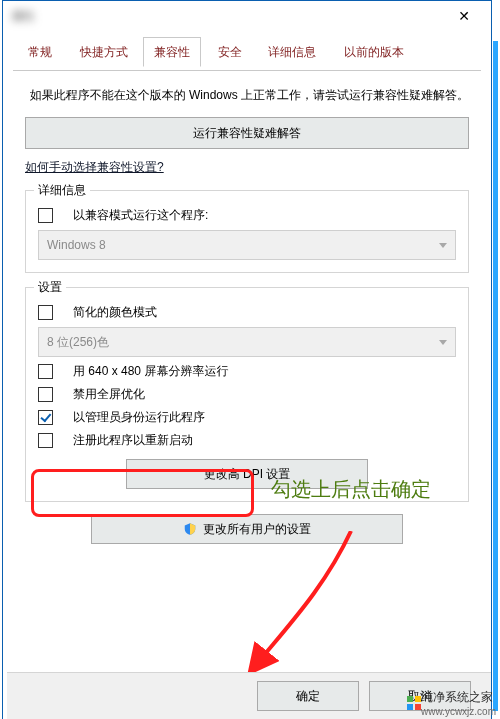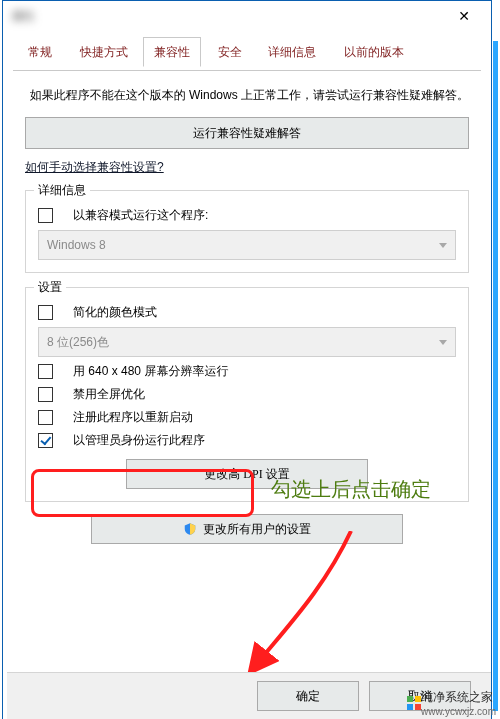--- a/index.html
+++ b/index.html
@@ -20,21 +20,21 @@
   .intro{line-height:1.7;margin-top:4px;text-align:right;}
   .bigbtn{display:flex;align-items:center;justify-content:center;height:30px;border:1px solid #a9a9a9;background:#e7eaea;margin-top:12px;}
   .link{color:#0f172a;text-decoration:underline;display:inline-block;margin-top:10px;}
   .group{border:1px solid #d5d5d5;margin-top:14px;padding:10px 12px 12px 12px;position:relative;}
   .group .legend{position:absolute;top:-9px;left:8px;background:#fff;padding:0 4px;}
   .chk{display:flex;align-items:center;gap:20px;margin:6px 0;}
   .box{width:13px;height:13px;border:1px solid #333;display:inline-flex;align-items:center;justify-content:center;background:#fff;}
   .box.checked::after{content:"";width:8px;height:4px;border-left:2px solid #0a5fb0;border-bottom:2px solid #0a5fb0;transform:rotate(-50deg) translate(1px,-1px);}
   .select{height:28px;border:1px solid #cfcfcf;background:#f0f0f0;color:#8a8a8a;padding:0 8px;display:flex;align-items:center;justify-content:space-between;margin-top:4px;}
   .chev{width:0;height:0;border-left:4px solid transparent;border-right:4px solid transparent;border-top:5px solid #a8a8a8;}
-  .midbtn{width:240px;height:28px;margin:10px auto 0 auto;border:1px solid #a9a9a9;background:#e7eaea;display:flex;align-items:center;justify-content:center;font-family:Liberation Serif, serif;}
+  .midbtn{width:240px;height:28px;margin:10px auto 0 auto;border:1px solid #a9a9a9;background:#e7eaea;display:flex;align-items:center;justify-content:center;}
   .midbtn2{width:310px;height:28px;margin:12px auto 0 auto;border:1px solid #a9a9a9;background:#e7eaea;display:flex;align-items:center;justify-content:center;gap:6px;}
   .shield{width:14px;height:14px;}
   .highlight{position:absolute;border:3px solid #ff1e1e;border-radius:8px;pointer-events:none;}
   .anno{position:absolute;color:#4d7c0f;font-size:20px;line-height:1.4;}
   .arrow{position:absolute;pointer-events:none;}
   .footer{position:absolute;left:4px;right:0;bottom:0;height:46px;border-top:1px solid #d5d5d5;background:#f0f0f0;display:flex;align-items:center;justify-content:flex-end;gap:10px;padding-right:20px;}
   .fbtn{width:100px;height:28px;border:1px solid #a9a9a9;background:#e7eaea;display:flex;align-items:center;justify-content:center;}
   .watermark{position:absolute;right:4px;bottom:2px;display:flex;align-items:center;gap:0;color:#2a2a2a;font-size:12px;}
   .watermark .url{font-size:10px;color:#6a6a6a;}
   .wmicon{width:14px;height:14px;display:grid;grid-template-columns:6px 6px;grid-template-rows:6px 6px;gap:2px;}
@@ -118,27 +118,27 @@
         <span class="box"></span>
         <span>用 640 x 480 屏幕分辨率运行</span>
       </label>
 
       <label class="chk">
         <span class="box"></span>
         <span>禁用全屏优化</span>
       </label>
 
       <label class="chk">
-        <span class="box"></span>
-        <span>注册此程序以重新启动</span>
+        <span class="box checked"></span>
+        <span>以管理员身份运行此程序</span>
       </label>
 
       <label class="chk">
-        <span class="box checked"></span>
-        <span>以管理员身份运行此程序</span>
+        <span class="box"></span>
+        <span>注册此程序以重新启动</span>
       </label>
 
       <div class="midbtn">
         <span>更改高 DPI 设置</span>
       </div>
     </div>
 
     <div class="midbtn2">
       <svg class="shield" viewBox="0 0 24 24">
         <path d="M12 2 L21 6 V12 C21 17 17 21 12 22 C7 21 3 17 3 12 V6 Z" fill="#2d89ef"></path>

